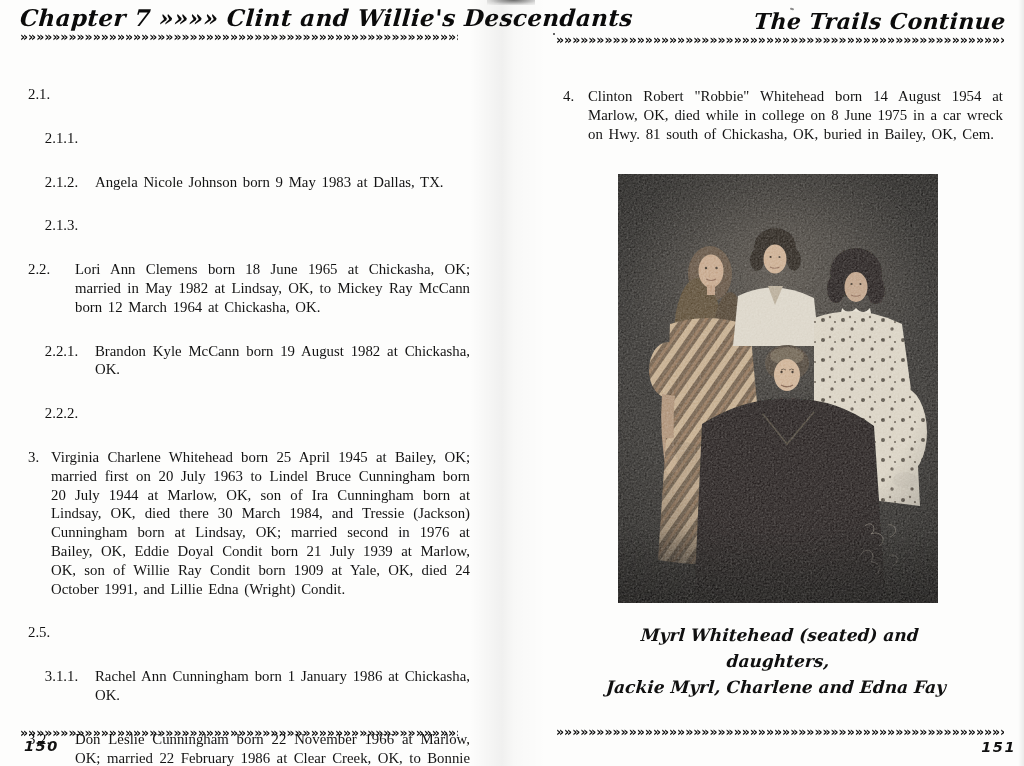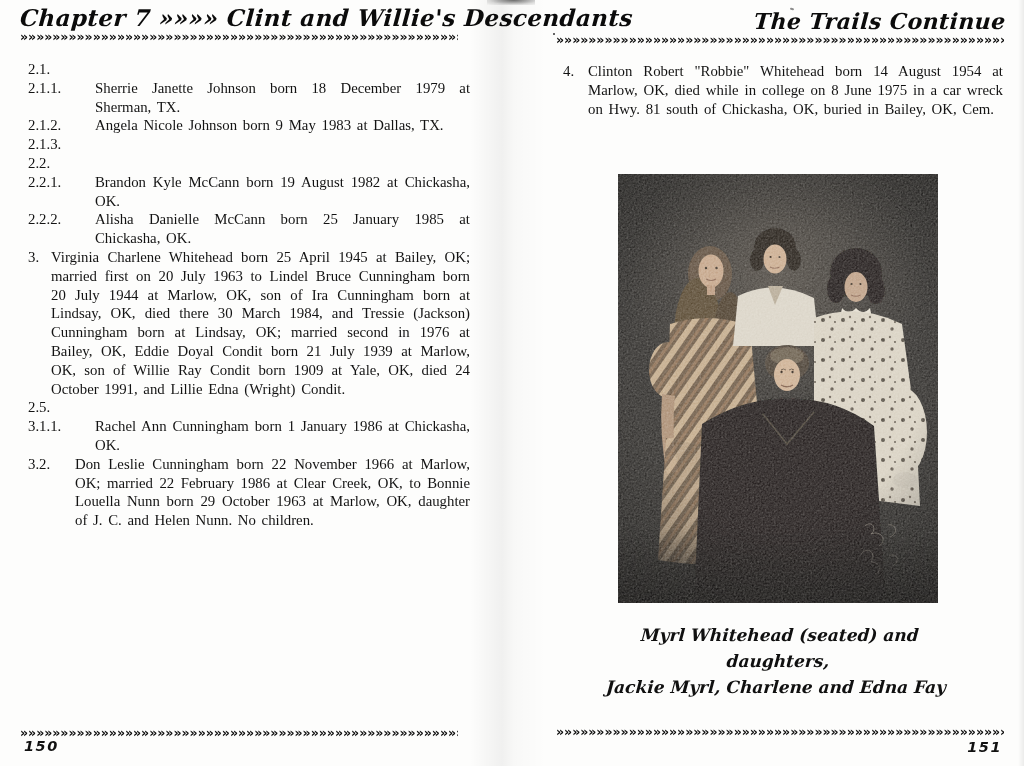--- a/index.html
+++ b/index.html
@@ -33,31 +33,31 @@
   }
   .lp-div-top{left:20px;top:31px;width:438px;}
   .lp-div-bot{left:20px;top:727px;width:438px;}
   .rp-div-top{left:44px;top:34px;width:448px;}
   .rp-div-bot{left:44px;top:726px;width:448px;}
   .pagenum{
     position:absolute;font-family:"DejaVu Sans",sans-serif;font-style:italic;font-weight:700;
     font-size:14.5px;letter-spacing:1.5px;color:#111;
   }
   .lp-pagenum{left:24px;top:738px;}
-  .rp-pagenum{right:22px;top:739px;}
+  .rp-pagenum{right:8px;top:739px;}
   
   .body-block{position:absolute;font-size:14.8px;line-height:18.8px;color:#131313;}
   .lp-body{left:28px;top:60px;width:442px;}
   .rp-body{left:51px;top:62px;width:440px;}
-  .entry{display:flex;align-items:flex-start;}
+  .entry{display:flex;align-items:flex-start;margin-top:25px;}
   .entry .num{flex:0 0 auto;}
   .entry .txt{flex:1 1 auto;text-align:justify;text-justify:inter-word;word-spacing:2px;}
   .lvl1 .num{width:23px;}
   .lvl2 .num{width:47px;}
-  .lvl3 .num{width:67px;}
+  .lvl3 .num{width:67px;text-align:center;}
   
   .photo-wrap{position:absolute;left:106px;top:174px;width:320px;height:429px;}
   .photo-wrap svg{display:block;width:320px;height:429px;}
   .photo-caption{
     position:absolute;left:86px;top:622px;width:360px;text-align:center;
     font-family:"DejaVu Serif",serif;font-style:italic;font-weight:700;
     font-size:17px;line-height:26px;color:#101010;transform:skewX(-4deg);
   }
 </style>
 </head>
@@ -74,39 +74,38 @@
   <div class="page page-left">
     <div class="script-head lp-header">Chapter 7 »»»» Clint and Willie's Descendants</div>
     <div class="chevrons lp-div-top">»»»»»»»»»»»»»»»»»»»»»»»»»»»»»»»»»»»»»»»»»»»»»»»»»»»»»»»»»»»»»»»»»»»»»»</div>
 
     <div class="body-block lp-body">
       <div class="entry lvl2">
         <span class="num">2.1.</span>
       </div>
       <div class="entry lvl3">
         <span class="num">2.1.1.</span>
-        <span class="txt">Sherrie Janette Johnson born 18 December 1979 at Sherman, TX.</span>
       </div>
       <div class="entry lvl3">
         <span class="num">2.1.2.</span>
         <span class="txt">Angela Nicole Johnson born 9 May 1983 at Dallas, TX.</span>
       </div>
       <div class="entry lvl3">
         <span class="num">2.1.3.</span>
       </div>
       <div class="entry lvl2">
         <span class="num">2.2.</span>
+        <span class="txt">Lori Ann Clemens born 18 June 1965 at Chickasha, OK; married in May 1982 at Lindsay, OK, to Mickey Ray McCann born 12 March 1964 at Chickasha, OK.</span>
       </div>
       <div class="entry lvl3">
         <span class="num">2.2.1.</span>
         <span class="txt">Brandon Kyle McCann born 19 August 1982 at Chickasha, OK.</span>
       </div>
       <div class="entry lvl3">
         <span class="num">2.2.2.</span>
-        <span class="txt">Alisha Danielle McCann born 25 January 1985 at Chickasha, OK.</span>
       </div>
       <div class="entry lvl1">
         <span class="num">3.</span>
         <span class="txt">Virginia Charlene Whitehead born 25 April 1945 at Bailey, OK; married first on 20 July 1963 to Lindel Bruce Cunningham born 20 July 1944 at Marlow, OK, son of Ira Cunningham born at Lindsay, OK, died there 30 March 1984, and Tressie (Jackson) Cunningham born at Lindsay, OK; married second in 1976 at Bailey, OK, Eddie Doyal Condit born 21 July 1939 at Marlow, OK, son of Willie Ray Condit born 1909 at Yale, OK, died 24 October 1991, and Lillie Edna (Wright) Condit.</span>
       </div>
       <div class="entry lvl2">
         <span class="num">2.5.</span>
       </div>
       <div class="entry lvl3">
         <span class="num">3.1.1.</span>

